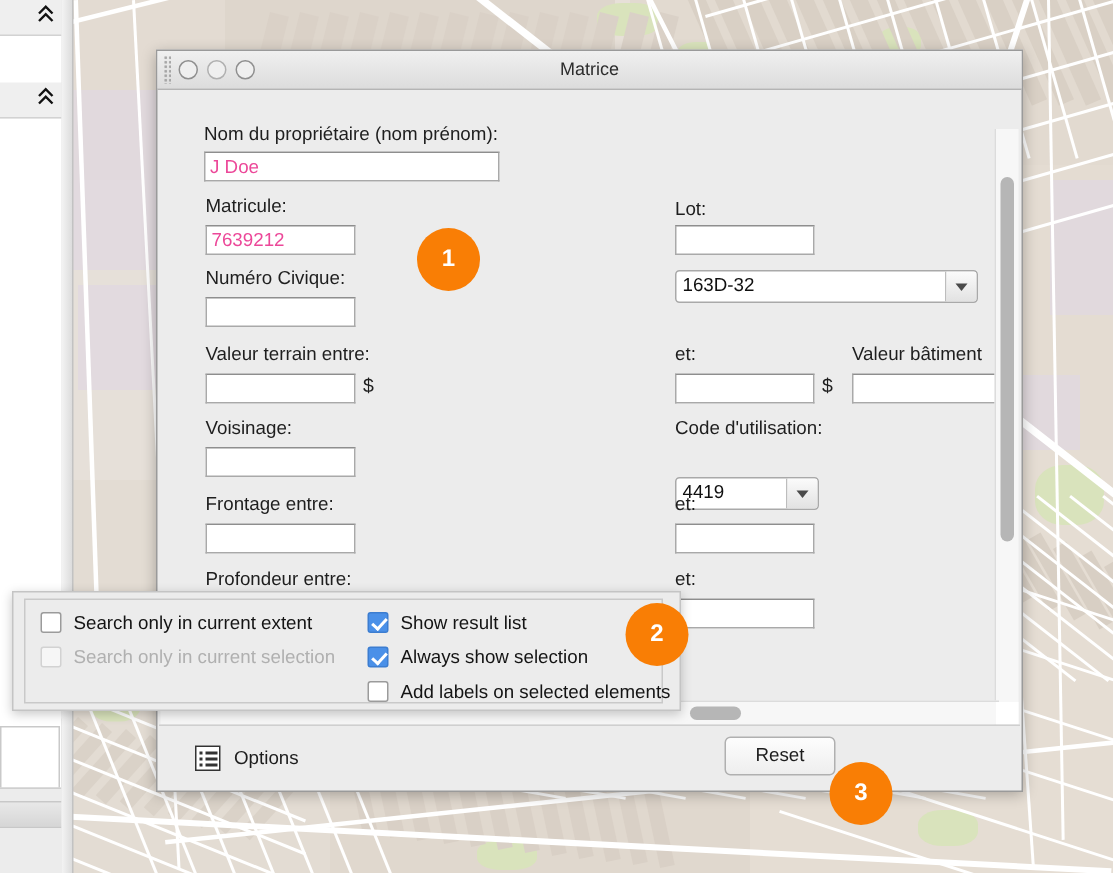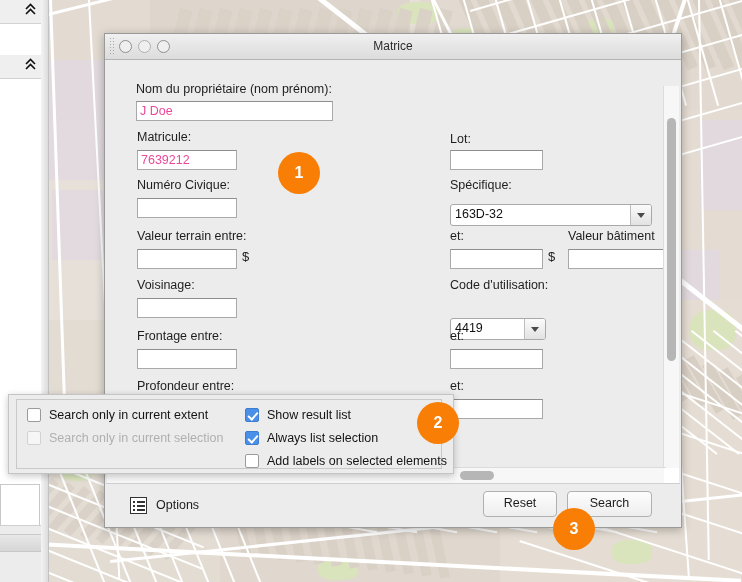--- a/index.html
+++ b/index.html
@@ -416,21 +416,21 @@
       <input class="finput frow" style="left: 30px; top: 41px; width: 197px;" value="J Doe">
 
       <div class="frow flabel" style="left:31px;top:70px;">Matricule:</div>
       <div class="frow flabel" style="left:344px;top:72px;">Lot:</div>
       <input class="finput frow" style="left: 31px; top: 90px; width: 100px;" value="7639212">
       <input class="finput frow" style="left: 344px; top: 90px; width: 93px;" value="">
 
       <div class="frow flabel" style="left:31px;top:118px;">Numéro Civique:</div>
       <div class="frow flabel" style="left:344px;top:118px;">Spécifique:</div>
       <input class="finput frow" style="left: 31px; top: 138px; width: 100px;" value="">
-      <div class="combo frow" style="left:344px;top:144px;width:202px;padding-left:45px;">
+      <div class="combo frow" style="left:344px;top:120px;width:202px;padding-left:45px;">
         <span class="val">163D-32</span>
         <span class="btn"></span>
       </div>
 
       <div class="frow flabel" style="left:31px;top:169px;">Valeur terrain entre:</div>
       <div class="frow flabel" style="left:344px;top:169px;">et:</div>
       <div class="frow flabel" style="left:462px;top:169px;">Valeur bâtiment</div>
       <input class="finput frow" style="left: 31px; top: 189px; width: 100px;" value="">
       <span class="frow dollar" style="left:136px;top:189px;">$</span>
       <input class="finput frow" style="left: 344px; top: 189px; width: 93px;" value="">
@@ -474,21 +474,20 @@
         <i style="top:3px"></i>
           <b style="top:3px"></b>
         <i style="top:7px"></i>
           <b style="top:7px"></b>
         <i style="top:11px"></i>
           <b style="top:11px"></b>
       </span>
       <span class="lbl">Options</span>
     </div>
     <div class="pushbtn" id="reset-btn">Reset</div>
-    <div class="pushbtn" id="search-btn">Search</div>
   </div>
 
 </div>
 
 <div id="optpanel">
   <div class="inner">
 
     <div class="cbrow" style="left:10px;top:8px;">
       <span class="cbox"></span>
       <span class="cblabel">Search only in current extent</span>
@@ -497,21 +496,21 @@
       <span class="cbox disabled"></span>
       <span class="cblabel dim">Search only in current selection</span>
     </div>
 
     <div class="cbrow" style="left:228px;top:8px;">
       <span class="cbox checked"></span>
       <span class="cblabel">Show result list</span>
     </div>
     <div class="cbrow" style="left:228px;top:31px;">
       <span class="cbox checked"></span>
-      <span class="cblabel">Always list selection</span>
+      <span class="cblabel">Always show selection</span>
     </div>
     <div class="cbrow" style="left:228px;top:54px;">
       <span class="cbox"></span>
       <span class="cblabel">Add labels on selected elements</span>
     </div>
 
   </div>
 </div>
 
 <div class="badge" id="badge-1" style="background: rgb(249, 126, 5);">1</div>

